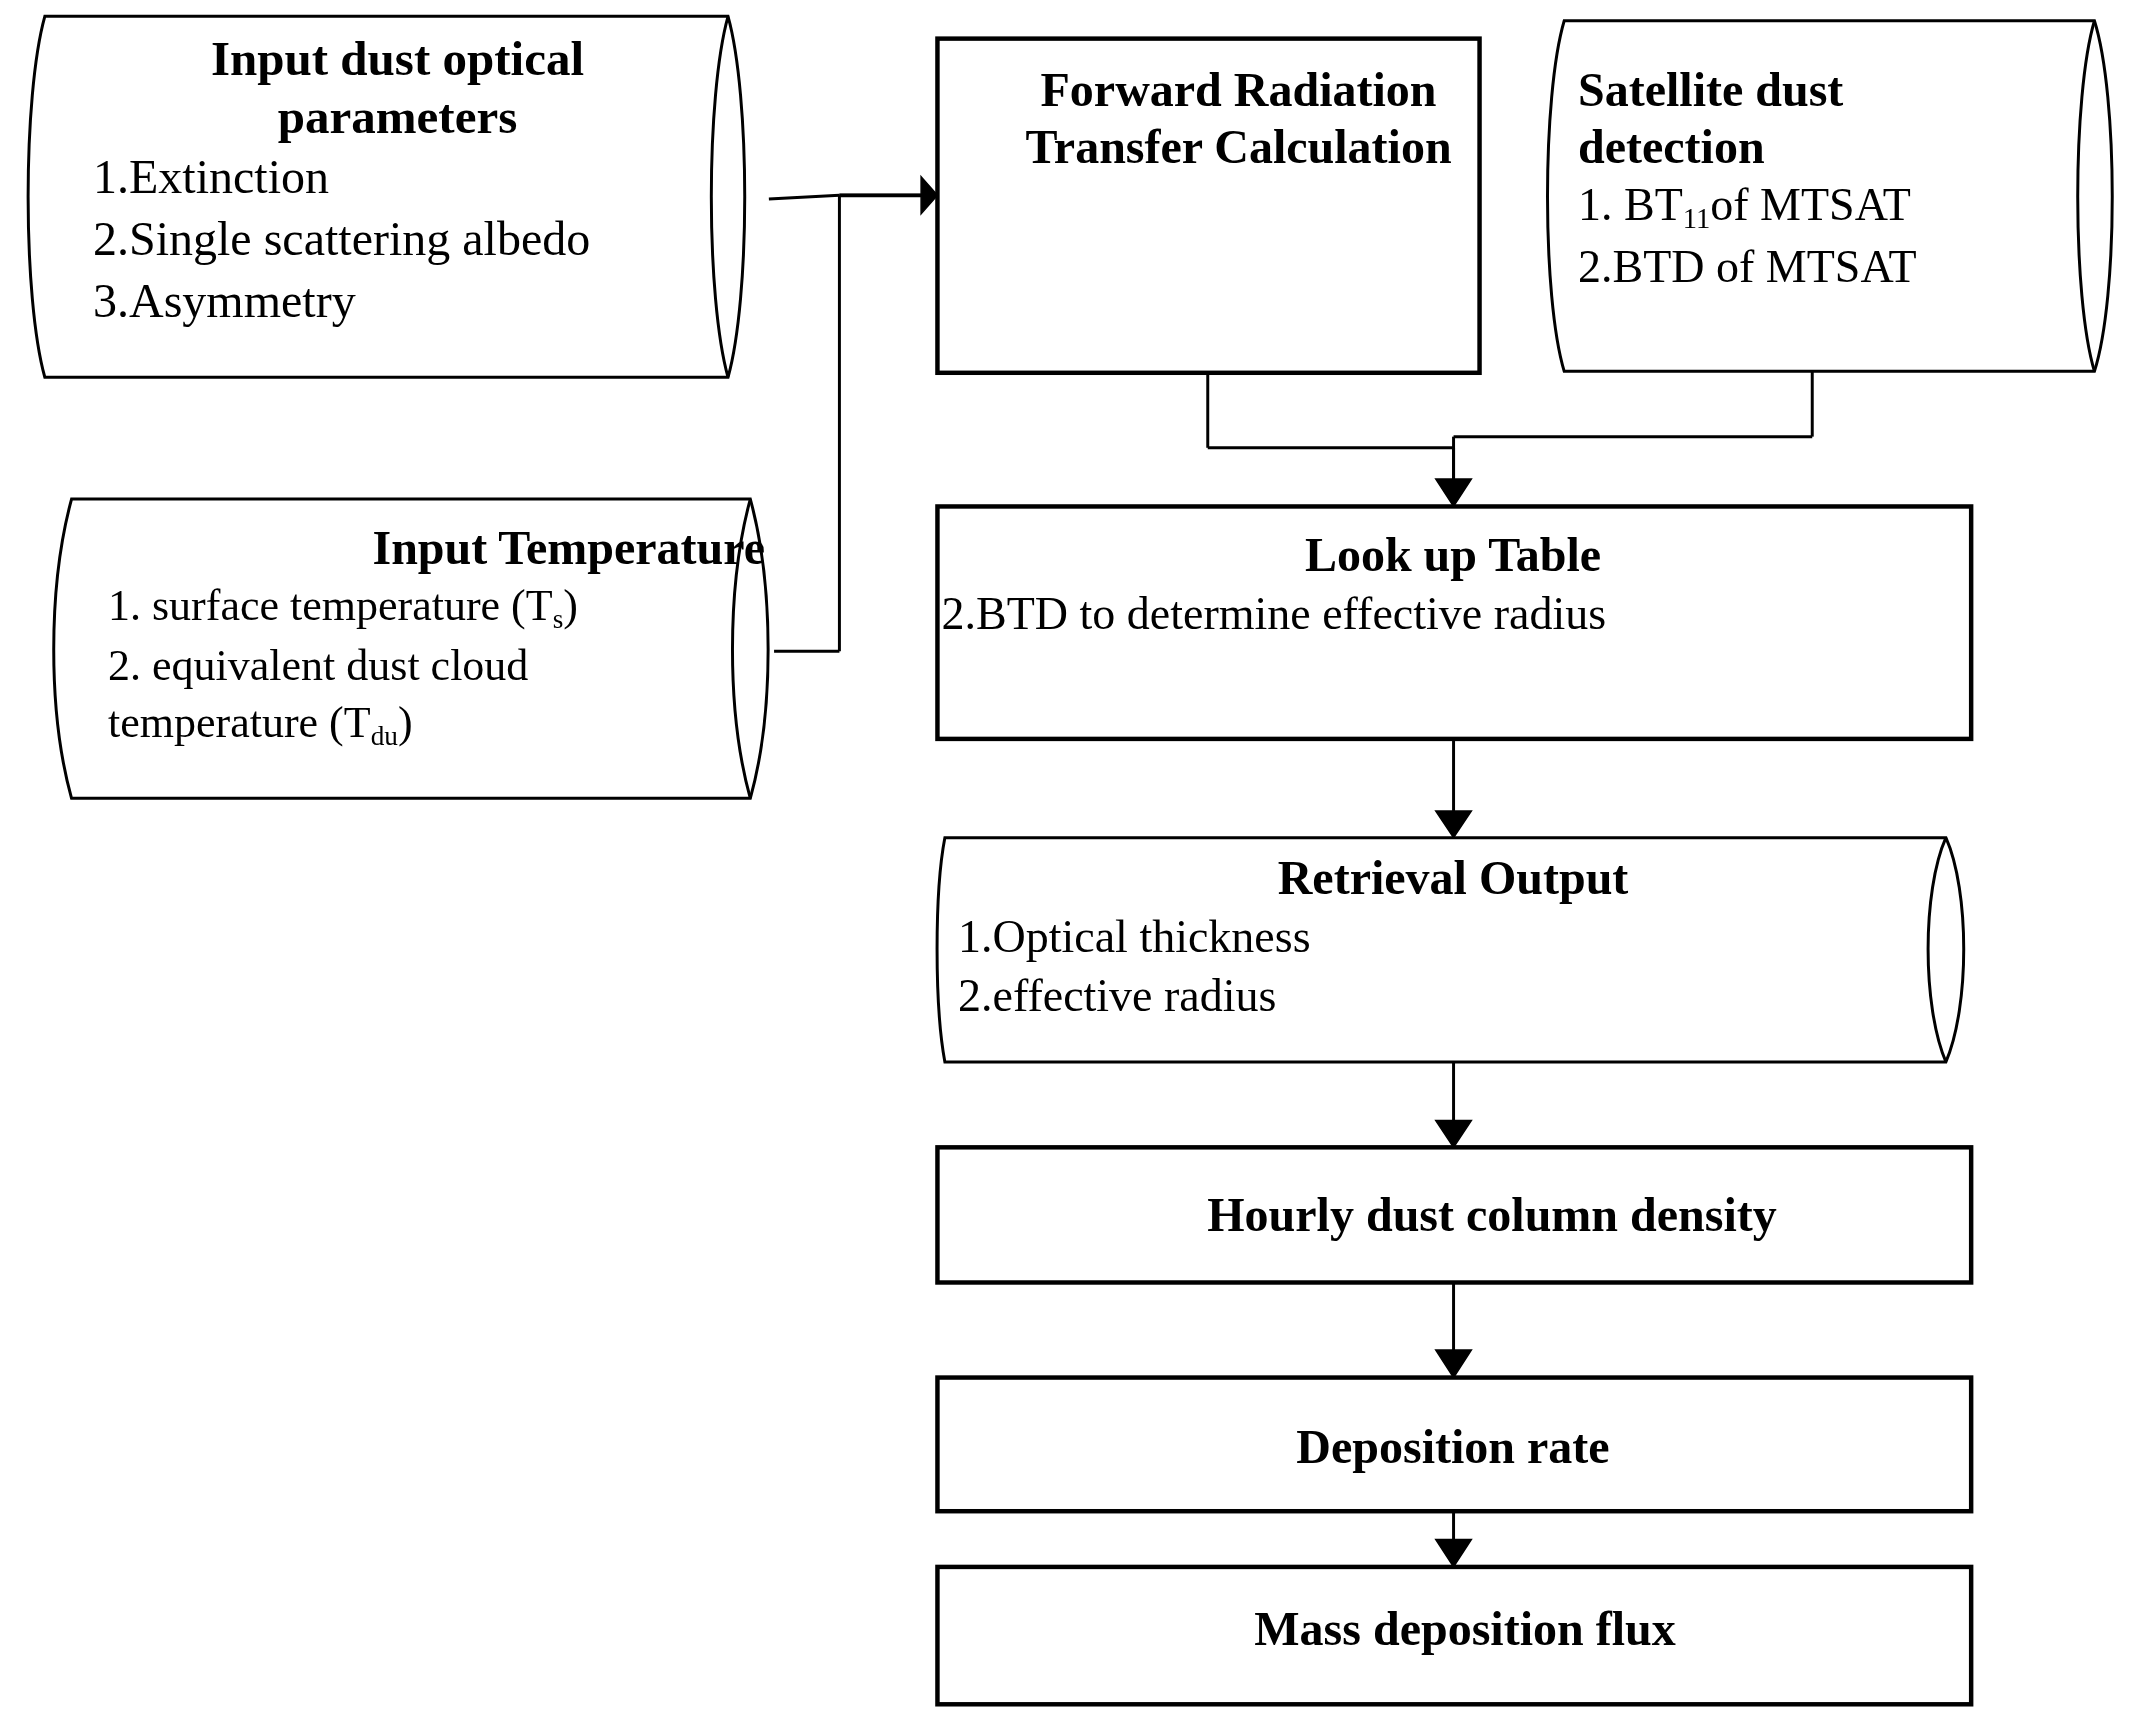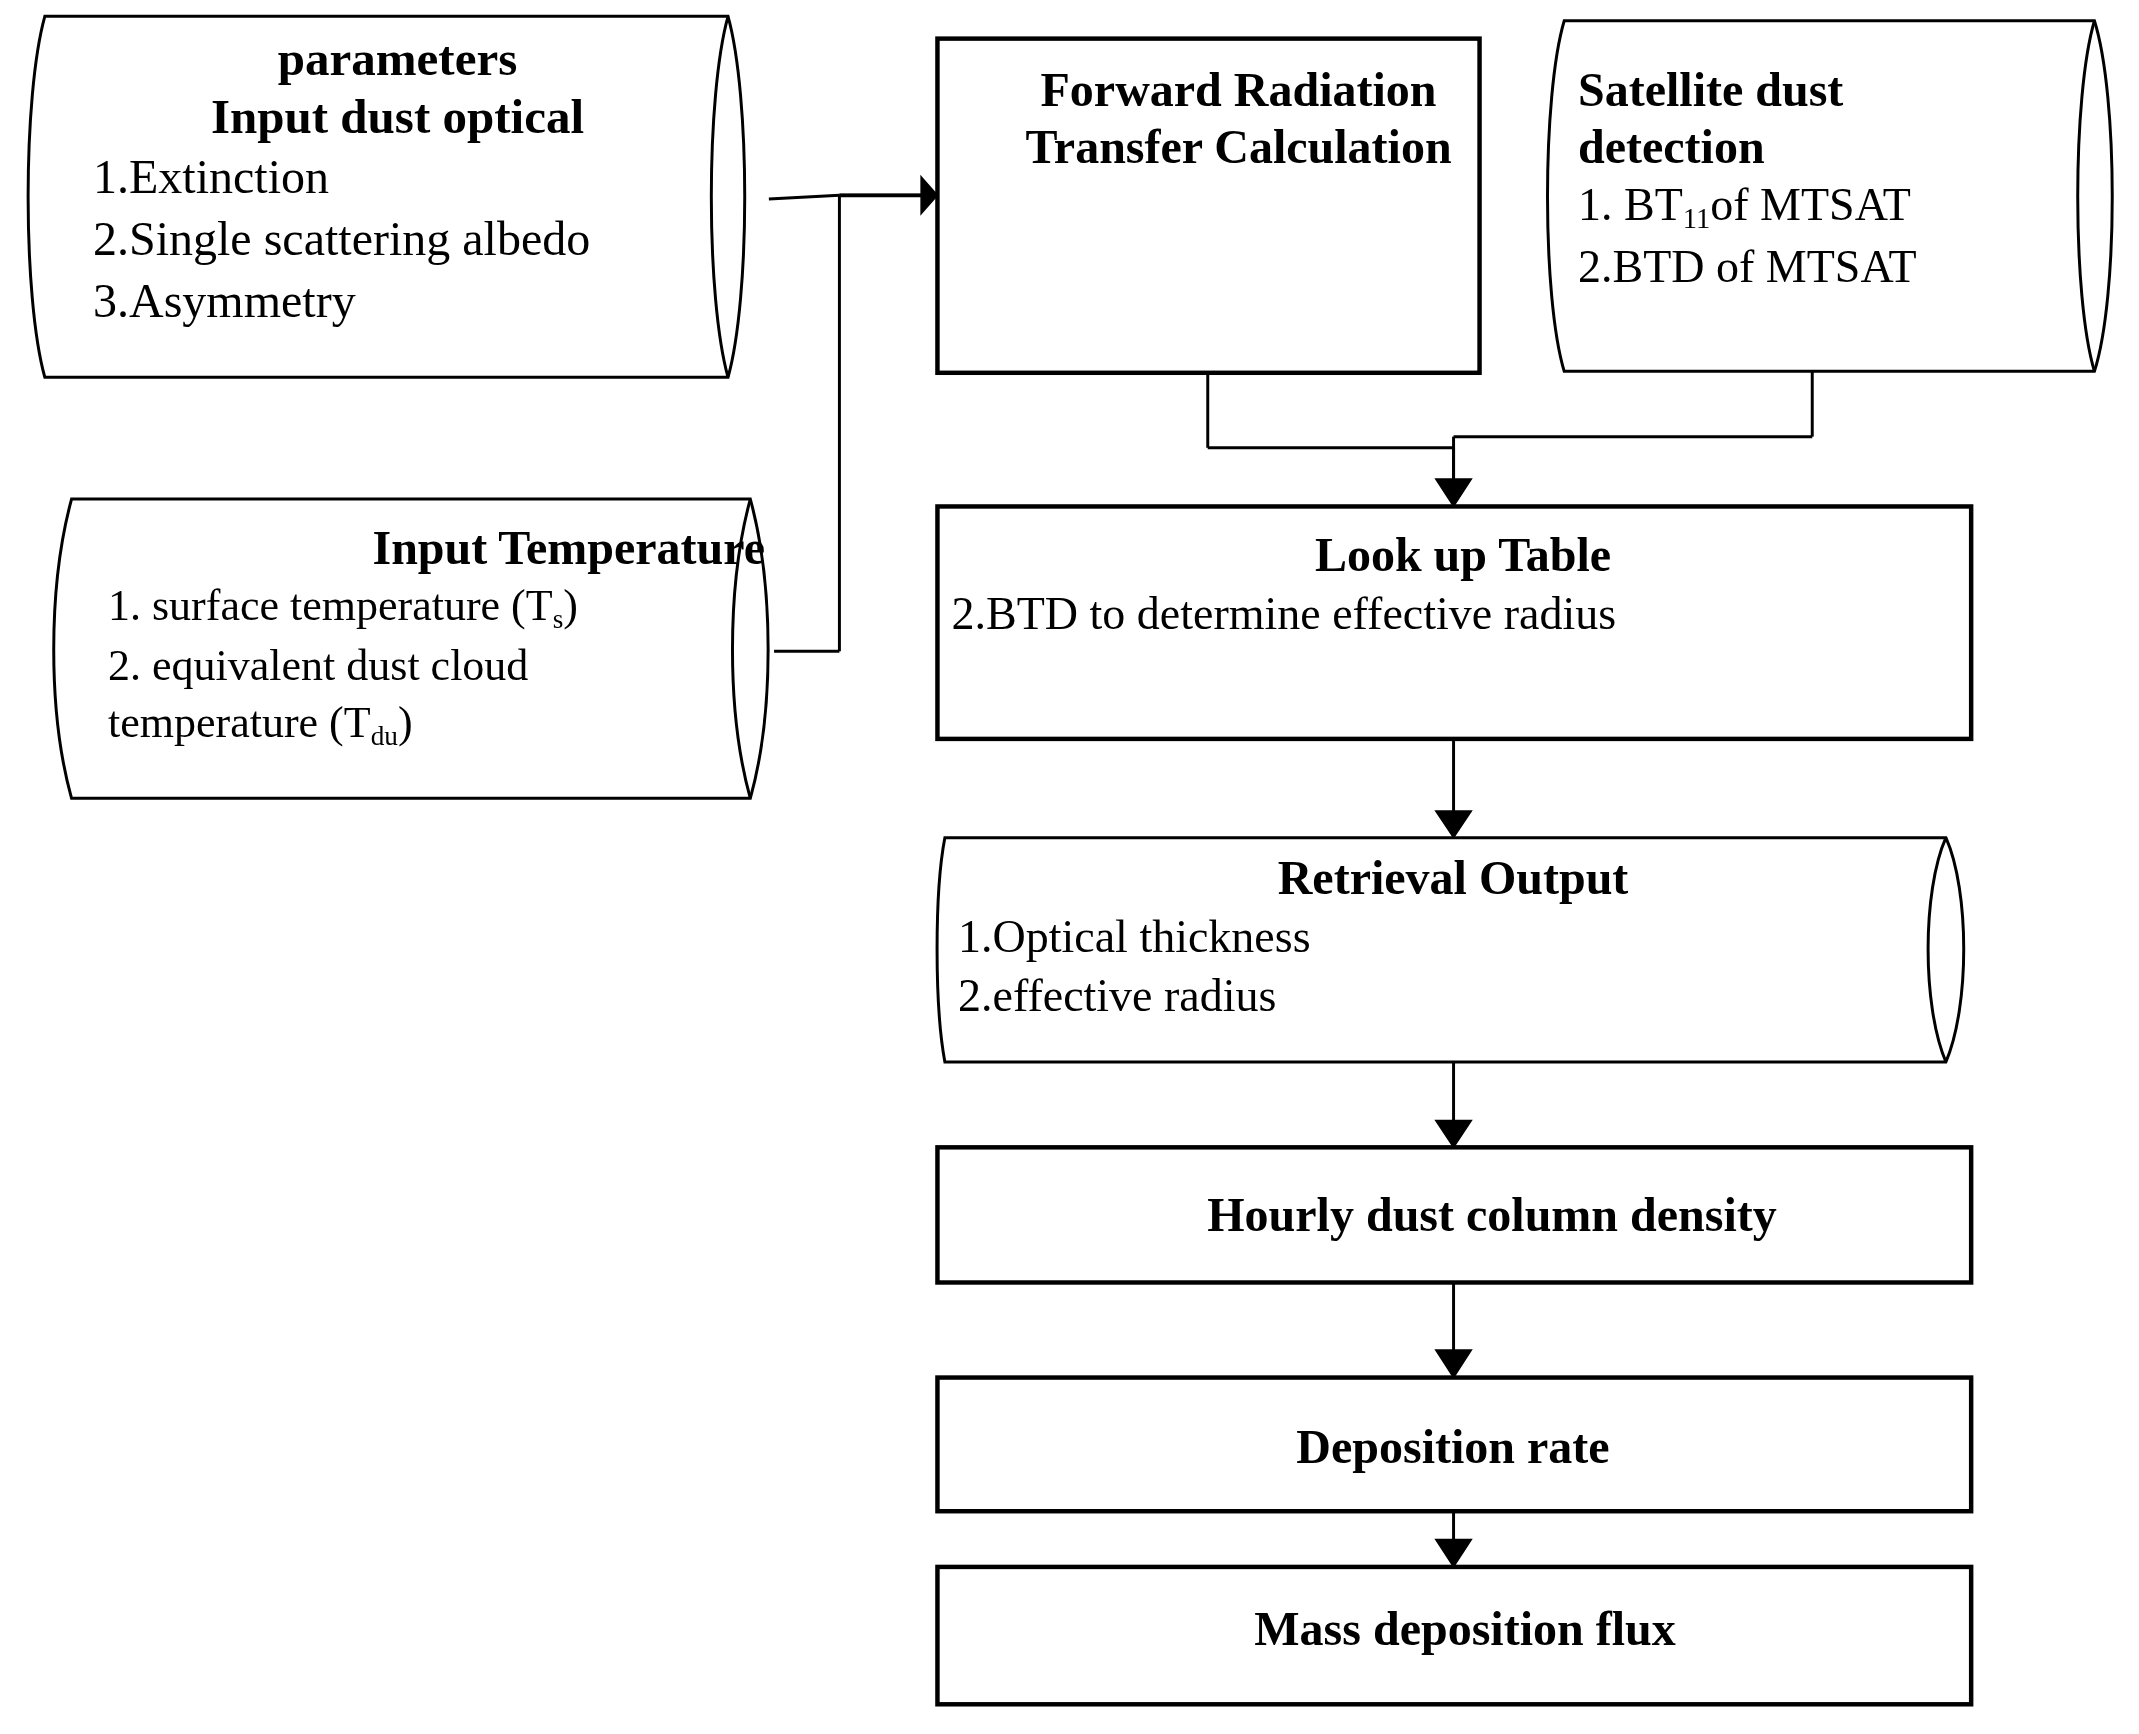--- a/index.html
+++ b/index.html
@@ -54,21 +54,21 @@
   #n-fwd .body-line  { font-size: 46px; margin-left: 6px; }
 
   #n-sat           { left: 1575px; top: 62px;  width: 520px; }
   #n-sat .title-line { font-size: 48px; text-align: left; margin-left: 3px; }
   #n-sat .body-line  { font-size: 46px; margin-left: 3px; }
 
   #n-temp          { left: 82px;  top: 520px; width: 683px; }
   #n-temp .title-line { font-size: 48px; text-align: right; margin-left: 9px; }
   #n-temp .body-line  { font-size: 44px; margin-left: 26px; }
 
-  #n-lut           { left: 937px; top: 527px; width: 1032px; margin-left: 10px; }
+  #n-lut           { left: 937px; top: 527px; width: 1032px; }
   #n-lut .title-line { font-size: 48px; }
   #n-lut .body-line  { font-size: 46px; margin-left: 4.5px; }
 
   #n-retr          { left: 937px; top: 850px; width: 1032px; }
   #n-retr .title-line { font-size: 48px; }
   #n-retr .body-line  { font-size: 46px; margin-left: 21px; }
 
   #n-hourly        { left: 937px; top: 1187px; width: 1110px; }
   #n-hourly .title-line { font-size: 48px; }
 
@@ -177,22 +177,22 @@
       <path d="M 1933 1818 L 1981 1818 L 1957 1855 Z" fill="#000000" stroke="#000000" stroke-width="2"></path>
     </g>
 
     <g>
       <path d="M 1957 2035 L 1957 2073" fill="none" stroke="#000000" stroke-width="4"></path>
       <path d="M 1933 2073 L 1981 2073 L 1957 2110 Z" fill="#000000" stroke="#000000" stroke-width="2"></path>
     </g>
   </svg>
 
   <div class="node-text" id="n-dust-opt">
+    <div class="title-line">Input dust optical</div>
     <div class="title-line">parameters</div>
-    <div class="title-line">Input dust optical</div>
     <div class="body-line">1.Extinction</div>
     <div class="body-line">2.Single scattering albedo</div>
     <div class="body-line">3.Asymmetry</div>
   </div>
 
   <div class="node-text" id="n-fwd">
     <div class="title-line">Forward Radiation</div>
     <div class="title-line">Transfer Calculation</div>
   </div>
 

